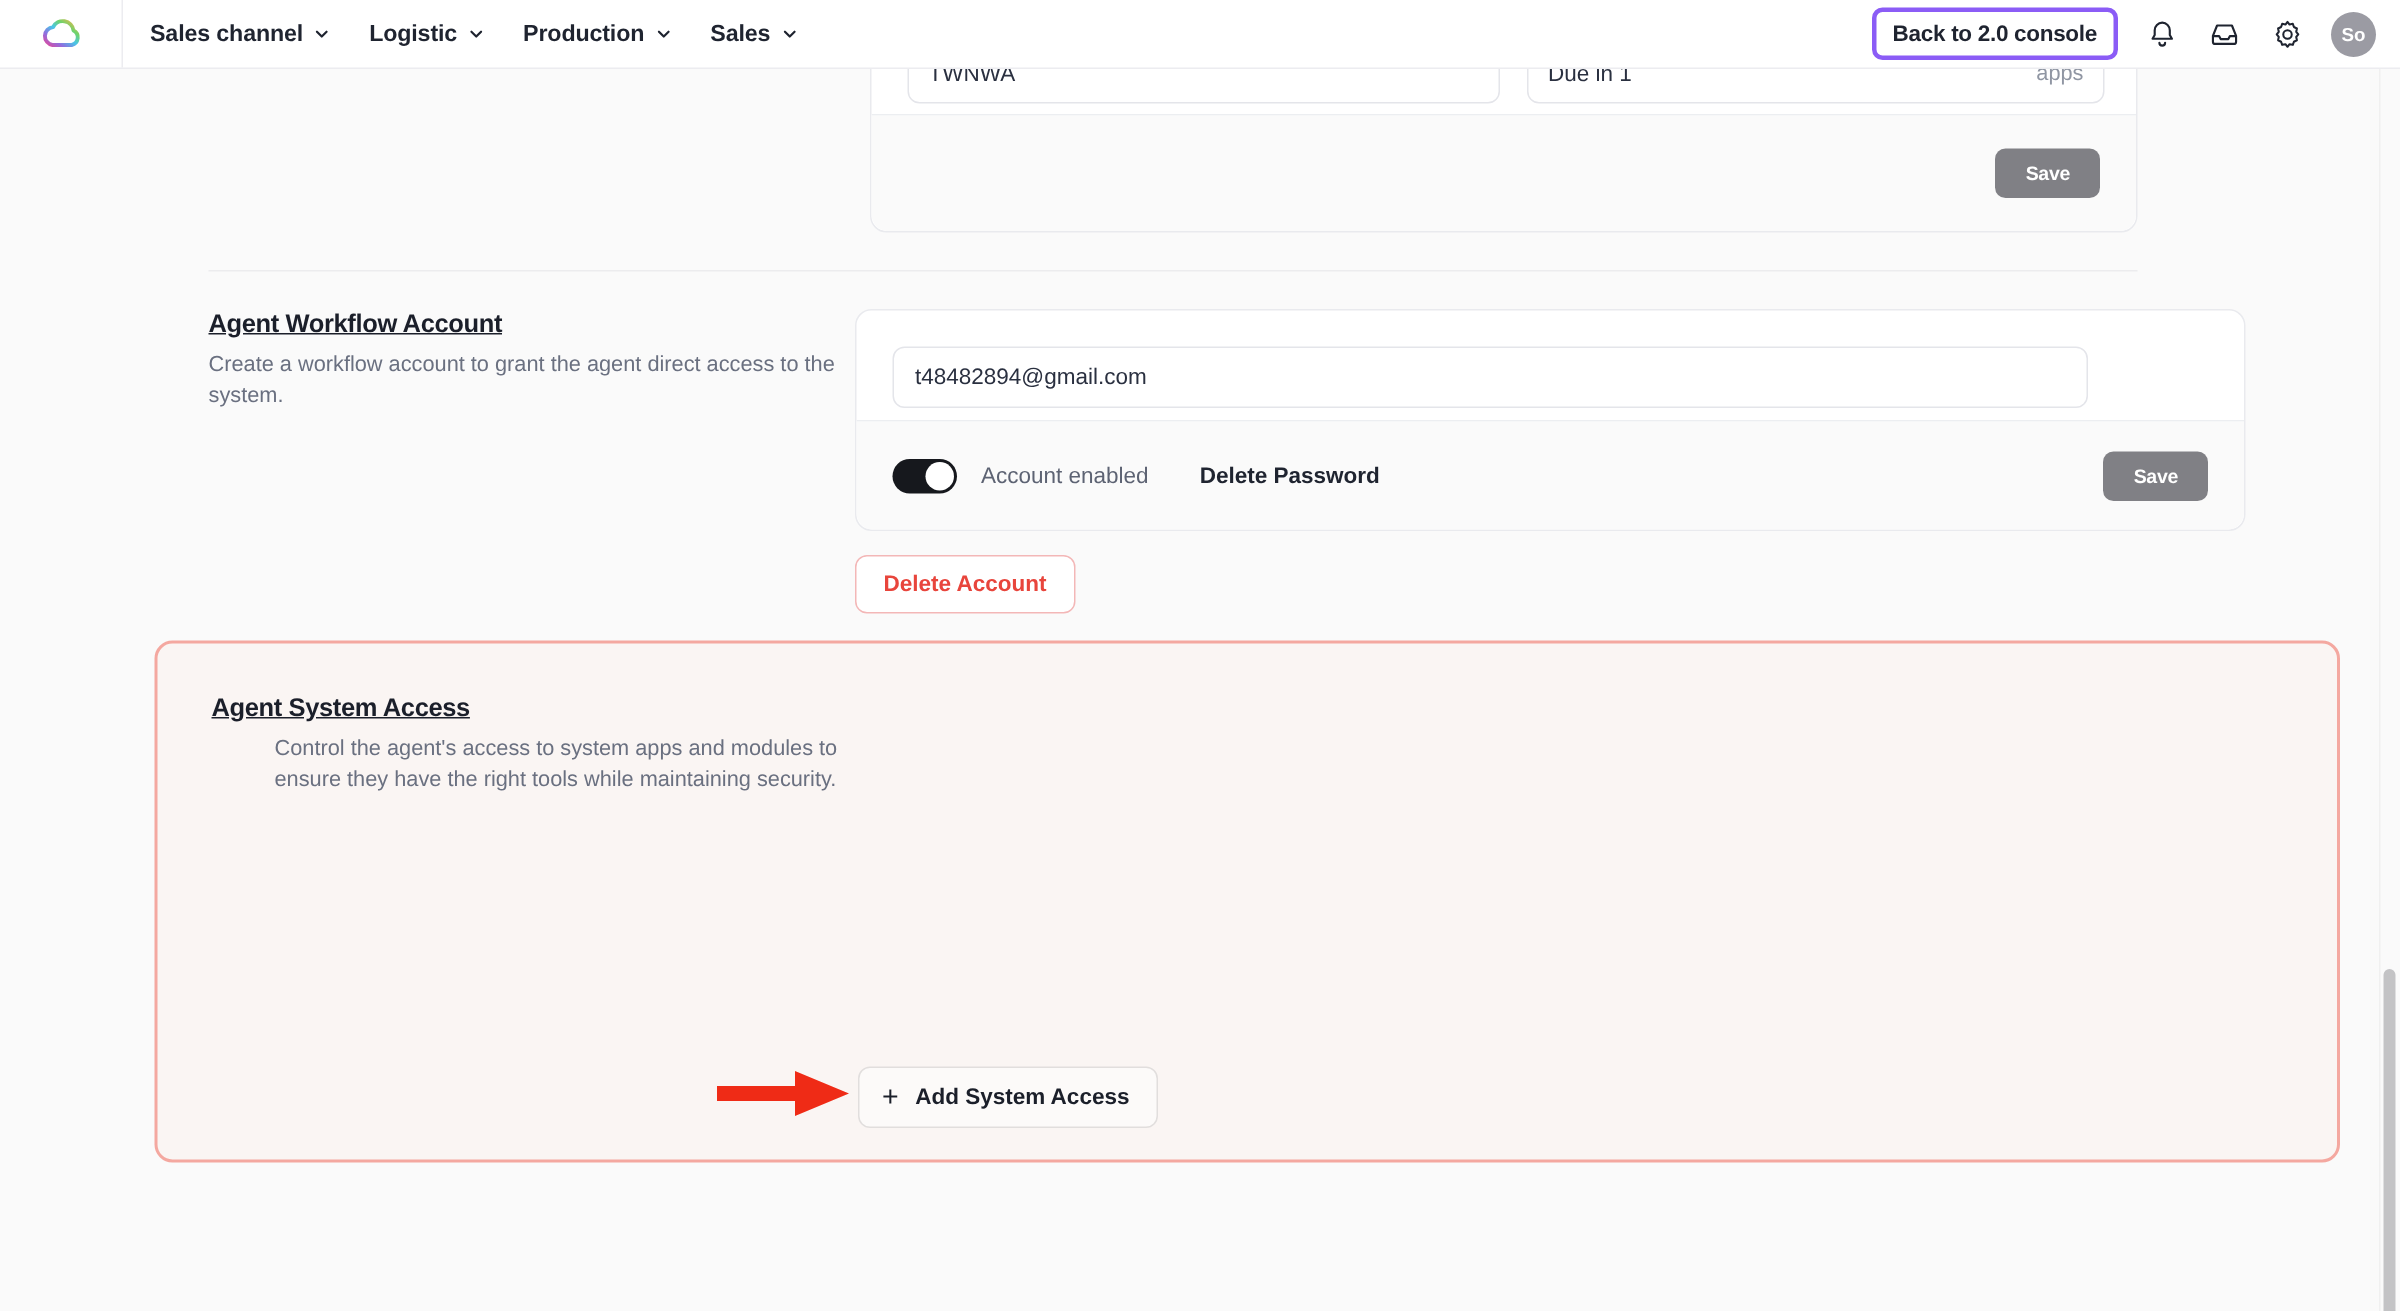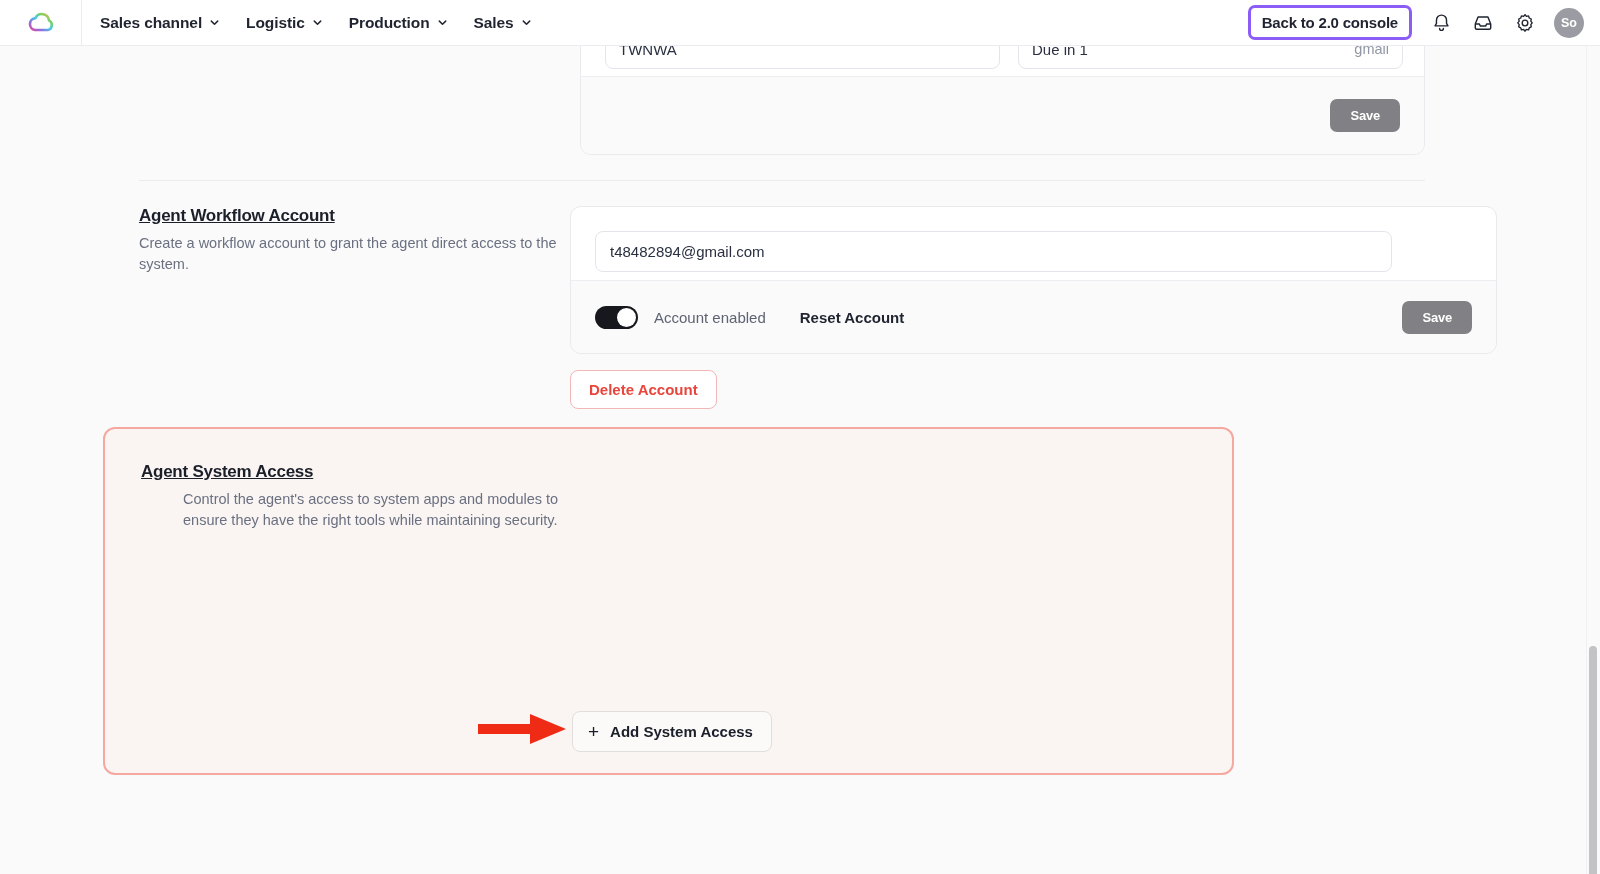--- a/index.html
+++ b/index.html
@@ -95,21 +95,21 @@
   .toggle-label { font-size: 15px; color: #5d6373; margin-left: 16px; }
   .link-btn { font-size: 15px; font-weight: 700; color: #1f2430; margin-left: 34px; cursor: pointer; }
   .del-btn {
     position: absolute; left: 570px; top: 370px;
     border: 1px solid #f3b7b7; background: #fff; color: #e8453c;
     border-radius: 8px; padding: 10px 18px; font-size: 15px; font-weight: 700; cursor: pointer;
   }
 
   
   #sysaccess {
-    position: absolute; left: 103px; top: 427px; width: 1131px; height: 348px;
+    position: absolute; left: 103px; top: 427px; width: 1457px; height: 348px;
     background: #faf5f3; border: 2px solid #f4a8a0; border-radius: 12px;
   }
   #sa-label { position: absolute; left: 36px; top: 33px; }
   #sa-card {
     position: absolute; left: 467px; top: 32px; width: 845px; height: 232px;
     background: #fcfaf9; border: 1px solid #ecebea; border-radius: 10px;
   }
   #sa-card-title { position: absolute; left: 50px; top: 22px; font-size: 15.5px; font-weight: 700; color: #1b1f2a; }
   #sa-card-rule  { position: absolute; left: 26px; top: 57px; width: 793px; height: 1px; background: #eeecec; }
   #sa-empty { position: absolute; left: 0; right: 0; top: 58px; bottom: 0;
@@ -142,21 +142,21 @@
       <span class="blur-label" style="left:608px; top:4px;">Invoice Number Prefix</span>
       <span class="blur-label" style="left:1003px; top:4px;">Invoice Due Days</span>
     </div>
 
     <div id="card1" class="card">
       <div id="fld-prefix" class="fld">
         <span>TWNWA</span>
       </div>
       <div id="fld-due" class="fld">
         <span>Due in 1</span>
-        <span class="suffix">gmail</span>
+        <span class="suffix">apps</span>
       </div>
       <div class="card-foot">
         <button class="save-btn">Save</button>
       </div>
     </div>
 
     <div class="divider" style="top:180px;"></div>
 
     <div id="wf-label">
       <div class="sec-title">Agent Workflow Account</div>
@@ -165,21 +165,21 @@
 
     <div id="card2" class="card">
       <div id="wf-email">
         <span>t48482894@gmail.com</span>
       </div>
       <div id="wf-foot">
         <div class="toggle">
           <div class="knob"></div>
         </div>
         <span class="toggle-label">Account enabled</span>
-        <span class="link-btn">Reset Account</span>
+        <span class="link-btn">Delete Password</span>
         <button class="save-btn" style="margin-left:auto;">Save</button>
       </div>
     </div>
 
     <button class="del-btn">Delete Account</button>
 
     <div id="sysaccess">
       <div id="sa-label">
         <div class="sec-title">Agent System Access</div>
         <div class="sec-desc" style="max-width:412px;margin-left:42px;">Control the agent's access to system apps and modules to ensure they have the right tools while maintaining security.</div>

